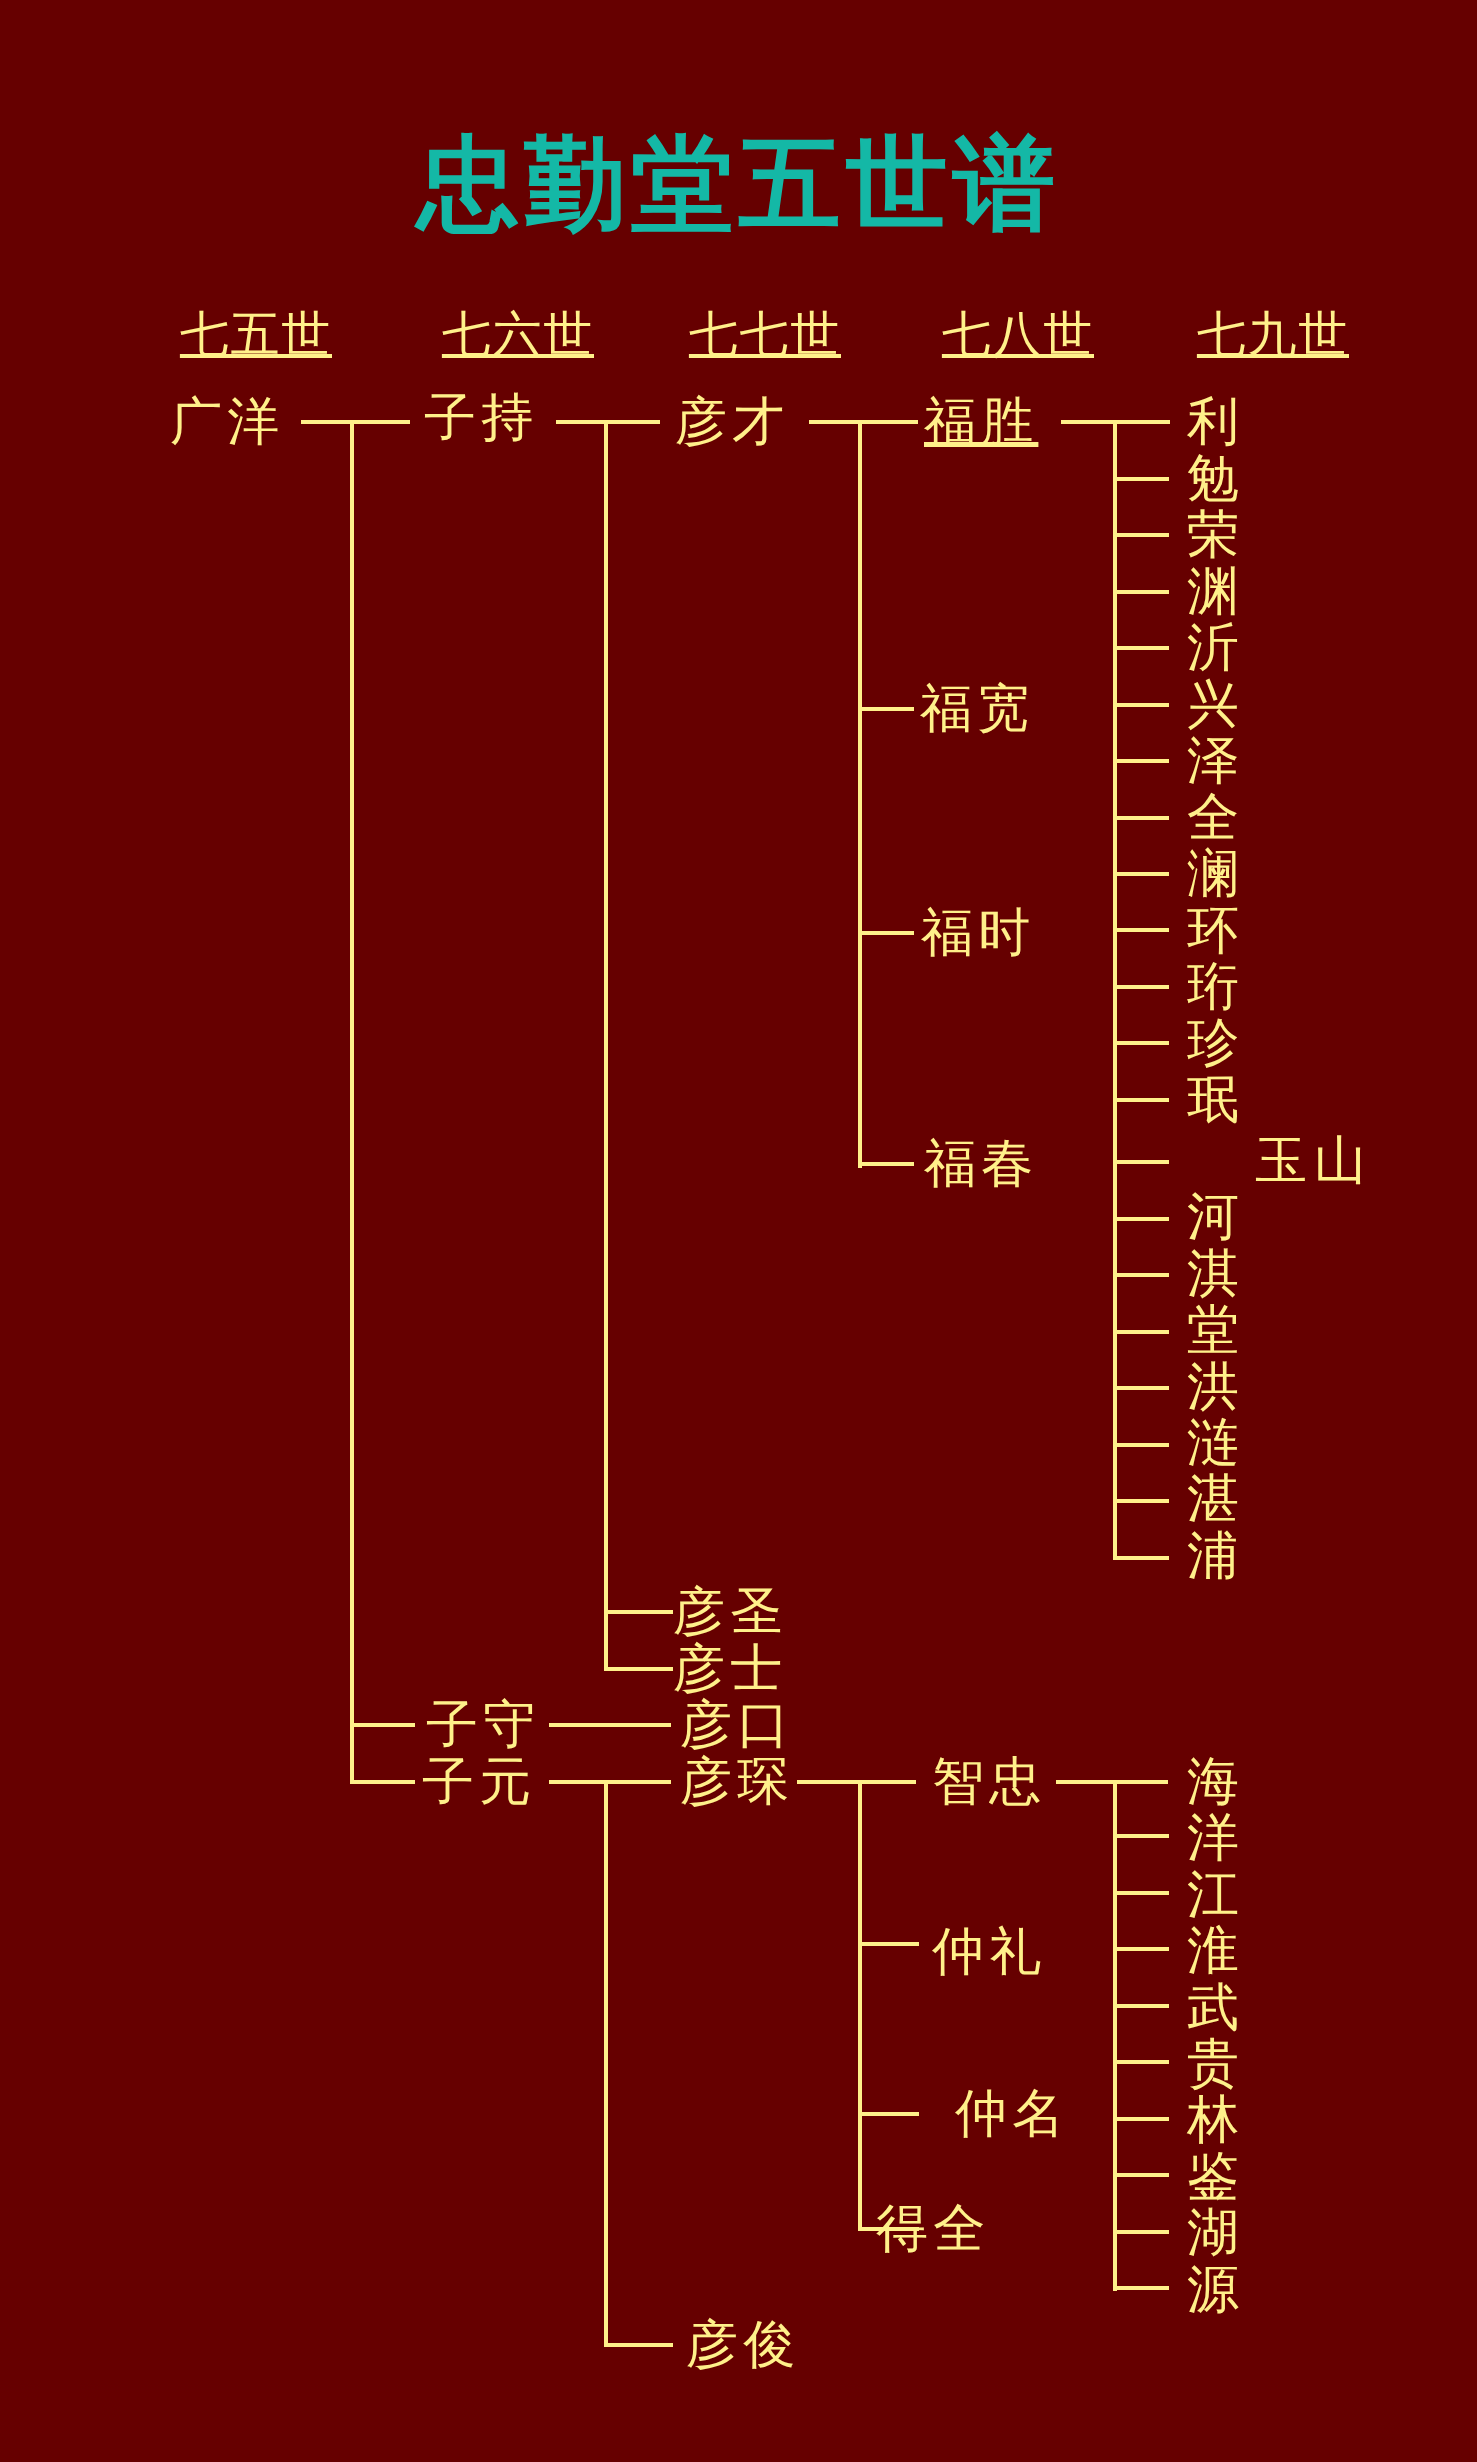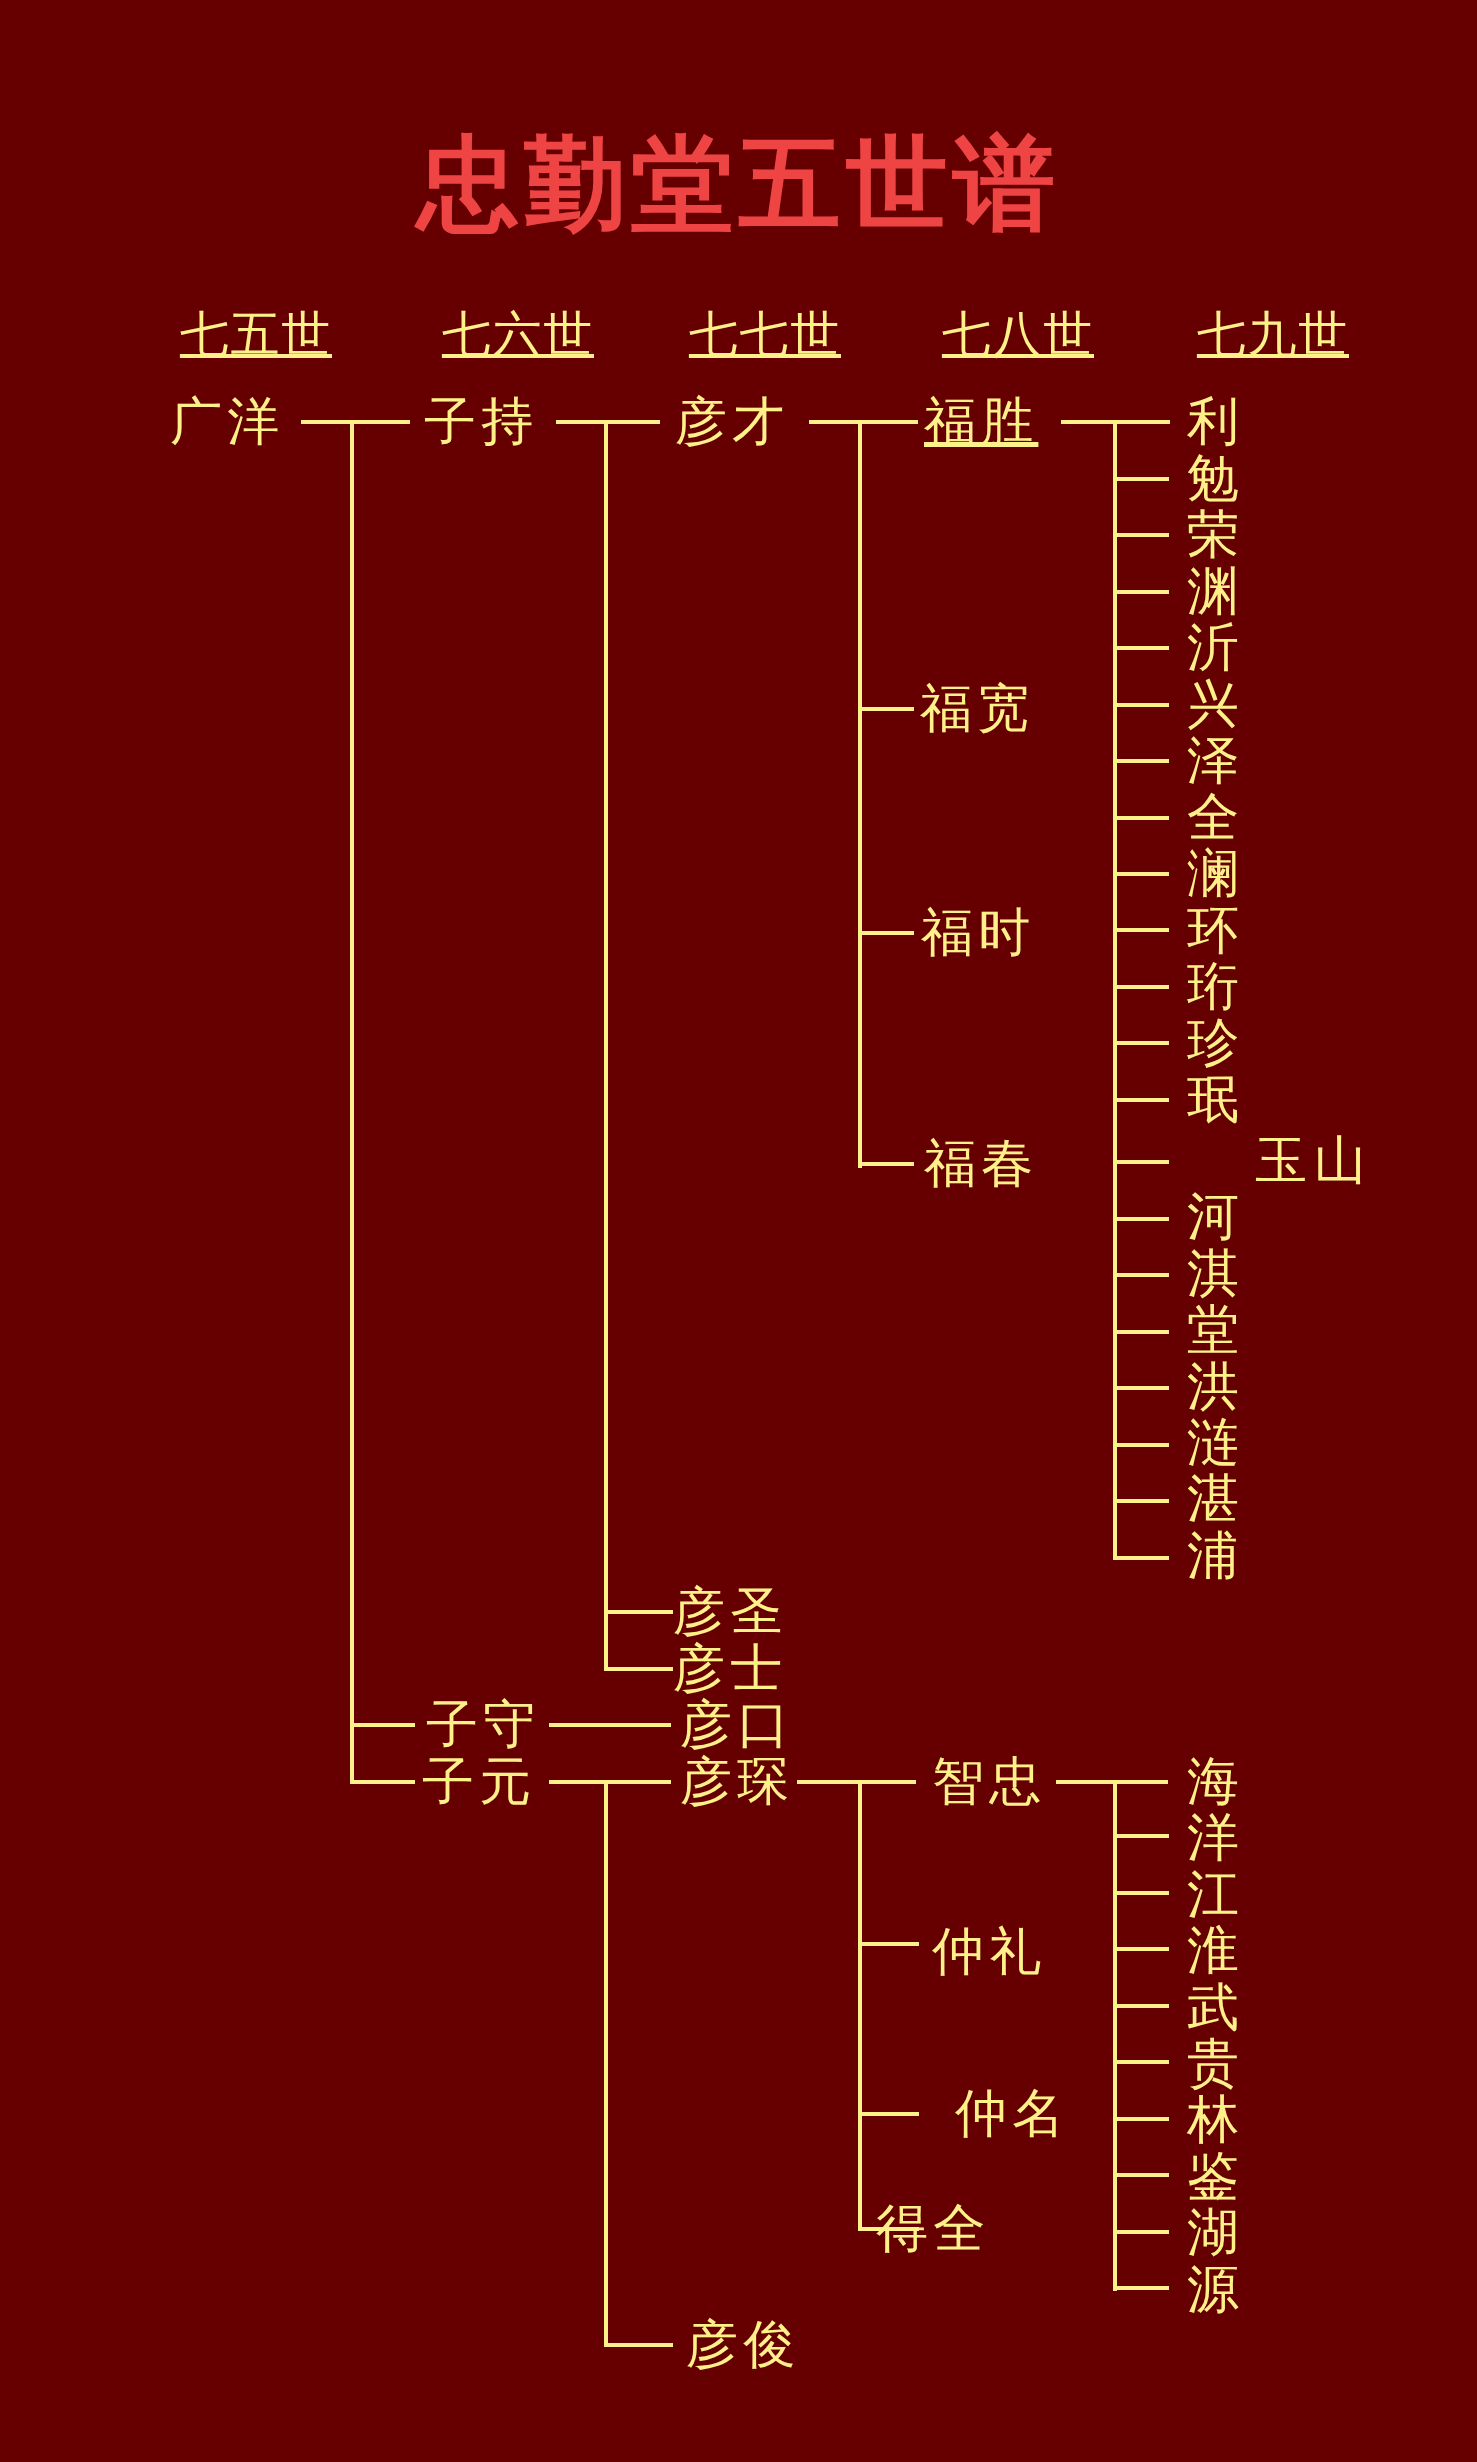--- a/index.html
+++ b/index.html
@@ -13,21 +13,21 @@
   }
   .title {
     position: absolute;
     left: 0; width: 1477px;
     top: 122px;
     text-align: center;
     font-family: "DejaVu Serif", "Liberation Serif", serif;
     font-weight: bold;
     font-size: 102px;
     letter-spacing: 5.2px;
-    color: #ef4444;
+    color: #14b8a6;
     line-height: 122px;
   }
   .gen-header {
     position: absolute;
     top: 306px;
     width: 208px;
     margin-left: -104px;
     text-align: right;
     font-size: 49px;
     line-height: 57px;
@@ -126,21 +126,21 @@
   <div class="hline" style="left:1113px; top:2004px; width:56px;"></div>
   <div class="hline" style="left:1113px; top:2060px; width:56px;"></div>
   <div class="hline" style="left:1113px; top:2117px; width:56px;"></div>
   <div class="hline" style="left:1113px; top:2173px; width:56px;"></div>
   <div class="hline" style="left:1113px; top:2230px; width:56px;"></div>
   <div class="hline" style="left:1113px; top:2286px; width:56px;"></div>
 </div>
 
 <div class="name" style="left:170px; top:393px;">广洋</div>
 
-<div class="name" style="left:424px; top:393px;">子持</div>
+<div class="name" style="left:424px; top:393px;font-family:Liberation Mono, monospace;">子持</div>
 <div class="name" style="left:426px; top:1696px;">子守</div>
 <div class="name" style="left:422px; top:1753px;">子元</div>
 
 <div class="name" style="left:675px; top:393px;">彦才</div>
 <div class="name" style="left:673px; top:1583px;">彦圣</div>
 <div class="name" style="left:673px; top:1640px;">彦士</div>
 <div class="name" style="left:680px; top:1696px;">彦口</div>
 <div class="name" style="left:680px; top:1753px;">彦琛</div>
 <div class="name" style="left:686px; top:2316px;">彦俊</div>
 

